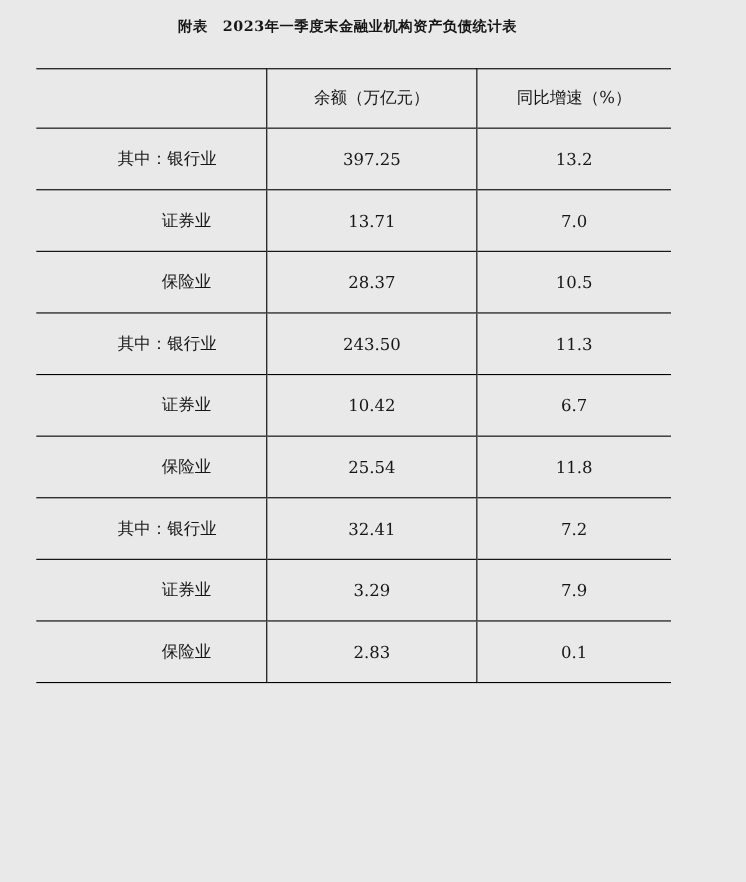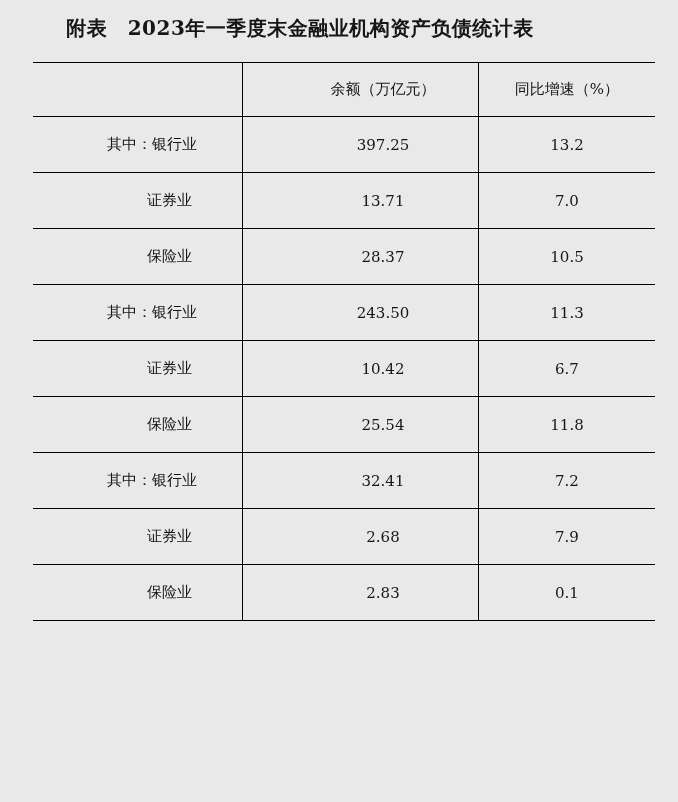--- a/index.html
+++ b/index.html
@@ -11,24 +11,24 @@
     height: 802px;
     position: relative;
     background: #e9e9e9;
     font-family: "DejaVu Serif", "Liberation Serif", serif;
     color: #161616;
     overflow: hidden;
   }
   .doc-title {
     position: absolute;
     top: 15px;
-    left: 0;
+    left: 16px;
     width: 600px;
     text-align: center;
-    font-size: 20px;
+    font-size: 13px;
     font-weight: bold;
     letter-spacing: 0.5px;
     white-space: nowrap;
   }
   table.stat-table {
     position: absolute;
     top: 62px;
     left: 33px;
     width: 575px;
     border-collapse: collapse;
@@ -39,21 +39,21 @@
     font-weight: normal;
     font-size: 15px;
     padding: 0;
     vertical-align: middle;
   }
   .stat-table tbody tr:last-child th,
   .stat-table tbody tr:last-child td {
     border-bottom: 1px solid #000;
   }
   .stat-table .c1 { width: 209px; border-right: 1px solid #000; }
-  .stat-table .c2 { width: 190px; border-right: 1px solid #000; text-align: center; padding-left: 45px; }
+  .stat-table .c2 { width: 190px; border-right: 1px solid #000; text-align: center; }
   .stat-table .c3 { width: 176px; text-align: center; }
   .stat-table thead tr { height: 54px; }
   .stat-table tbody tr { height: 56px; }
   .stat-table thead th { text-align: center; }
   td.lvl0 { text-align: left; padding-left: 46px; }
   td.lvl1 { text-align: left; padding-left: 74px; }
   td.lvl2 { text-align: left; padding-left: 114px; }
 </style>
 </head>
 <body>
@@ -99,21 +99,21 @@
       <td class="c2">25.54</td>
       <td class="c3">11.8</td>
     </tr>
     <tr>
       <td class="c1 lvl1">其中：银行业</td>
       <td class="c2">32.41</td>
       <td class="c3">7.2</td>
     </tr>
     <tr>
       <td class="c1 lvl2">证券业</td>
-      <td class="c2">2.68</td>
+      <td class="c2">3.29</td>
       <td class="c3">7.9</td>
     </tr>
     <tr>
       <td class="c1 lvl2">保险业</td>
       <td class="c2">2.83</td>
       <td class="c3">0.1</td>
     </tr>
   </tbody>
 </table>
 

